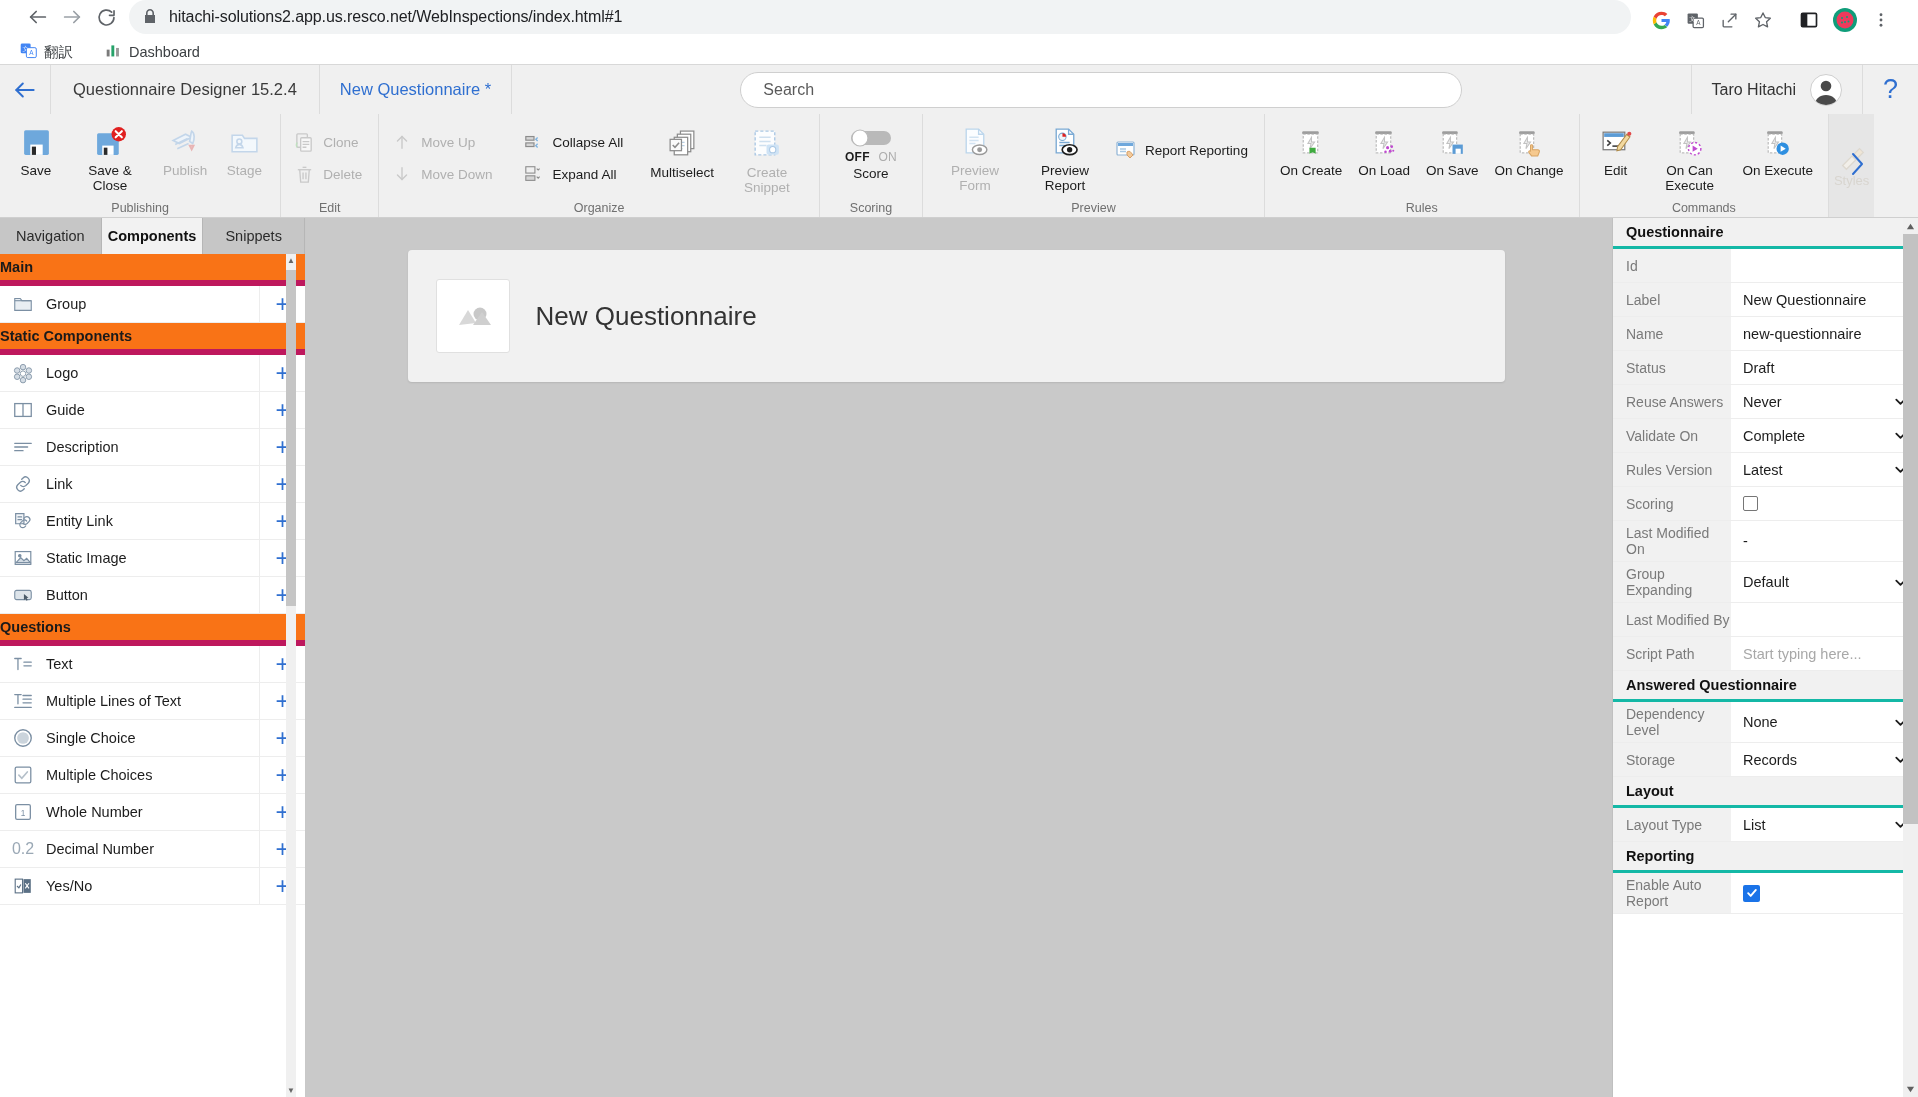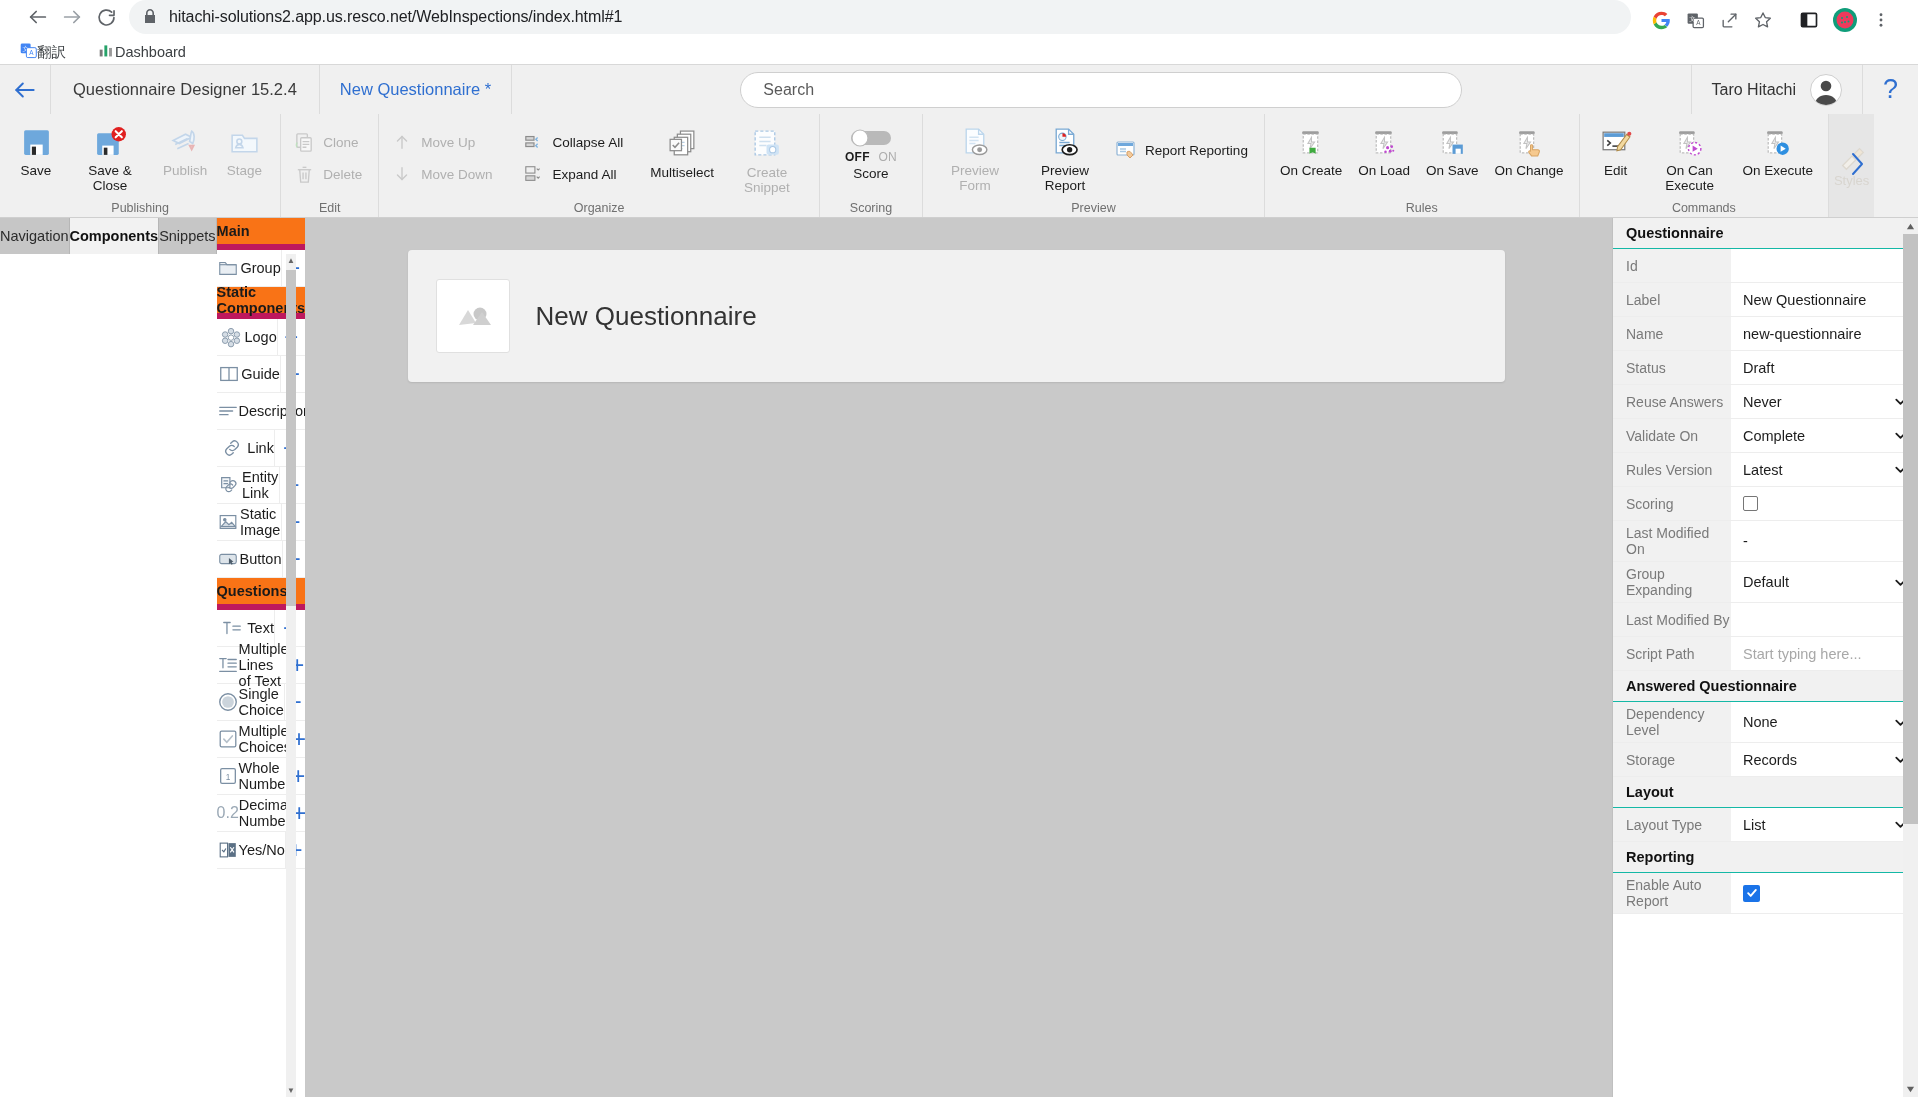--- a/index.html
+++ b/index.html
@@ -31,21 +31,21 @@
   #url-text {
     font-size:16px; color:#202124; white-space:nowrap;
     overflow:hidden; text-overflow:ellipsis;
     letter-spacing:-0.1px;
   }
   #omni-actions { display:flex; align-items:center; gap:2px; margin-left:6px; }
   .omni-icon { width:32px; height:32px; display:flex; align-items:center; justify-content:center; color:#5f6368;}
   #chrome-actions { display:flex; align-items:center; gap:4px; margin-left:14px; }
 
   #bookmarks-bar { height:24px; display:flex; align-items:center; padding:0 14px; gap:6px; }
-  .bm-item { display:flex; align-items:center; padding:2px 6px; border-radius:4px; }
+  .bm-item { display:flex; align-items:center; gap:7px; padding:2px 6px; border-radius:4px; }
   .bm-label { font-size:14.5px; color:#3c4043; white-space:nowrap; }
   #bm-sep { width:8px; }
 
   
   #app-header {
     height:50px; background:#f0f0f0;
     border-top:1px solid #d8d8d8;
     display:flex; align-items:stretch;
   }
   #back-arrow-cell {
@@ -122,21 +122,21 @@
   #styles-ghost {
     position:absolute; inset:0; display:flex; flex-direction:column;
     align-items:center; justify-content:center; color:#d8d5cf; font-size:13px;
   }
   #chev-right { position:absolute; right:2px; top:50%; transform:translateY(-50%); color:#2f6fd0; }
 
   
   #workspace { display:flex; height:calc(1097px - 64px - 50px - 104px); }
 
   
-  #left-panel { width:306px; background:#ffffff; display:flex; flex-direction:row; border-right:1px solid #c8c8c8; position:relative; }
+  #left-panel { width:306px; background:#ffffff; display:flex; flex-direction:column; border-right:1px solid #c8c8c8; position:relative; }
   #left-tabs { display:flex; height:36px; background:#c6c6c6; }
   .ltab {
     flex:1 1 0; display:flex; align-items:center; justify-content:center;
     font-size:14.5px; color:#2b2b2b; background:#c6c6c6;
     border-right:1px solid #b6b6b6;
   }
   .ltab.active { background:#f2f2f2; font-weight:bold; color:#111; }
   #comp-list { flex:1 1 auto; overflow:hidden; position:relative; }
   .sec-head {
     height:32px; display:flex; align-items:center; padding-left:0;
@@ -185,21 +185,21 @@
   #quest-card-title { font-size:26px; color:#333; }
 
   
   #right-panel {
     width:306px; background:#ffffff; border-left:1px solid #c0c0c0;
     display:flex; flex-direction:column; position:relative; overflow:hidden;
   }
   .prop-head {
     height:31px; display:flex; align-items:center; padding-left:13px;
     background:#f1f1f1; font-size:14.5px; font-weight:bold; color:#111;
-    border-bottom:1px solid #14b8a6;
+    border-bottom:3px solid #14b8a6;
   }
   .prop-row { display:flex; min-height:34px; border-bottom:1px solid #ededed; }
   .prop-key {
     width:118px; flex:0 0 118px; background:#f1f1f1;
     display:flex; align-items:center; padding:4px 0 4px 13px;
     font-size:14px; color:#7a7a7a; line-height:16px;
   }
   .prop-val {
     flex:1 1 auto; background:#ffffff; display:flex; align-items:center;
     padding:0 10px 0 12px; font-size:14.5px; color:#1c1c1c;

